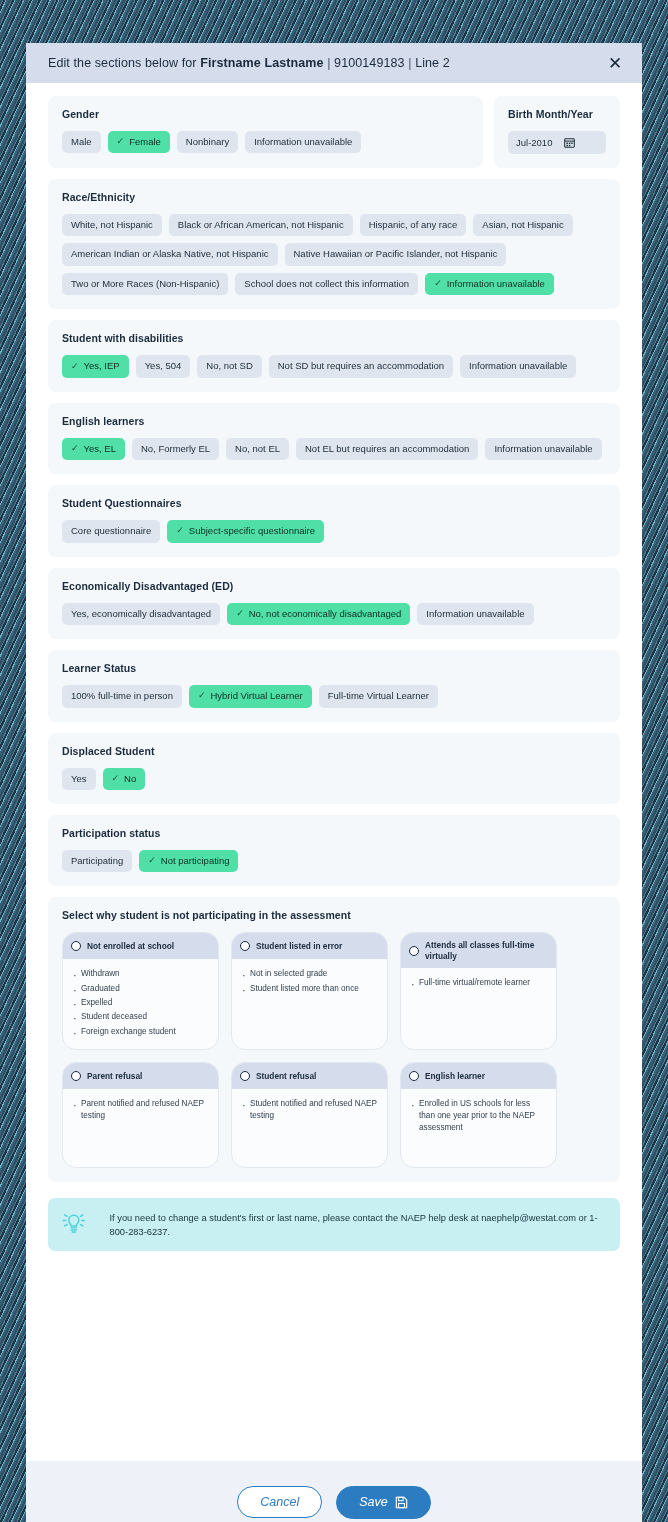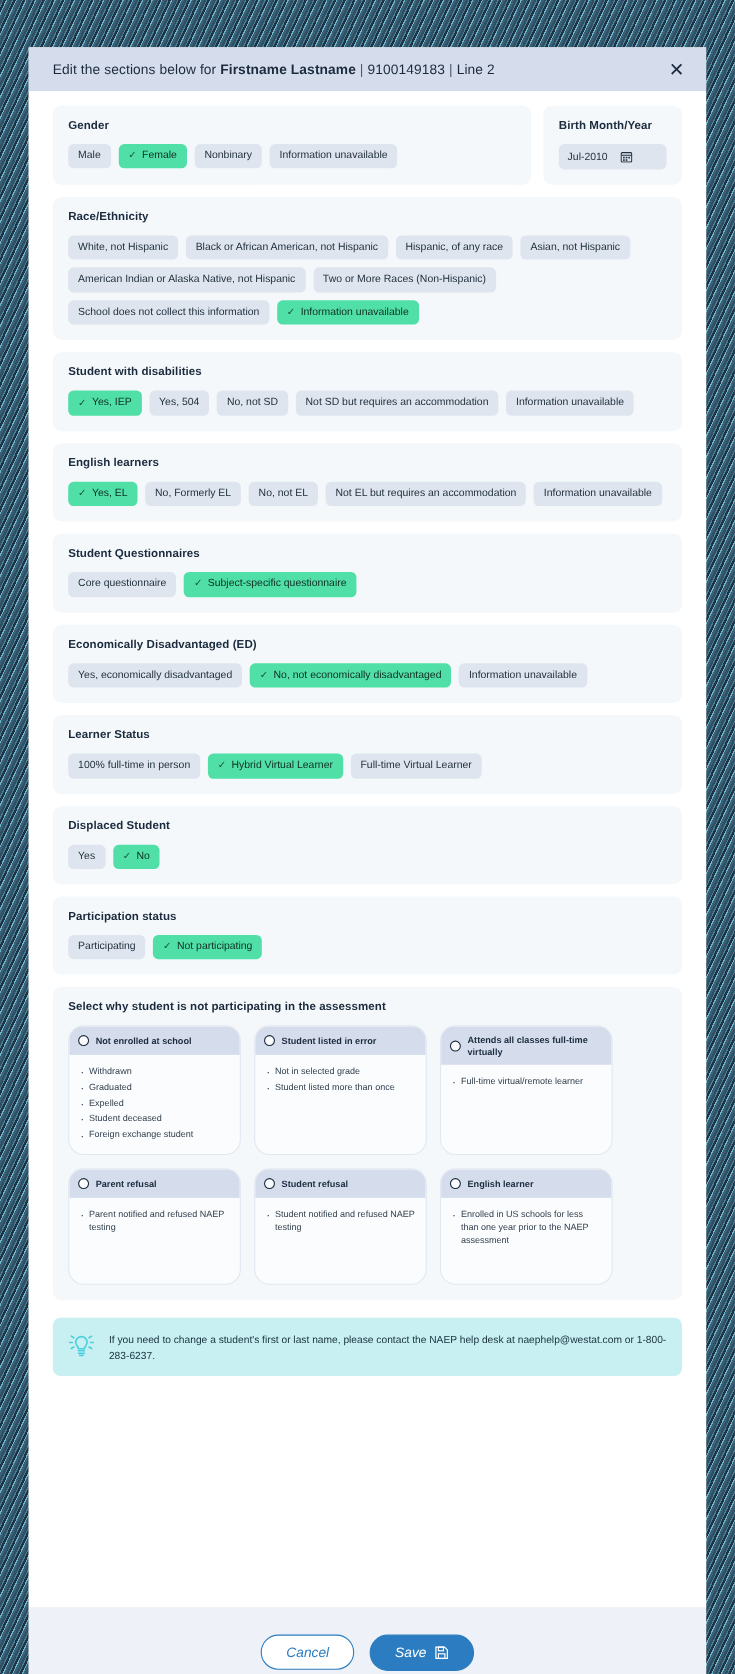--- a/index.html
+++ b/index.html
@@ -112,21 +112,21 @@
   .rcard-body li:before {
     content: "·"; position: absolute; left: 0; top: -1px;
     font-size: 11px; color: #33414f;
   }
   
   .banner {
     background: #c8f0f3;
     border-radius: 7px;
     margin: 5px 0 0 0;
     padding: 11px 14px;
-    display: flex; align-items: flex-start; gap: 13px;
+    display: flex; align-items: flex-start; gap: 24px;
   }
   .banner-text { font-size: 9.3px; color: #18323c; line-height: 1.55; padding-top: 2px; }
   .dlg-footer {
     flex: 0 0 82px;
     background: #eef2f8;
     display: flex; align-items: center; justify-content: center; gap: 14px;
   }
   .btn {
     border-radius: 18px; font-size: 12.5px;
     padding: 9px 22px; cursor: pointer;
@@ -203,20 +203,23 @@
               <span>Black or African American, not Hispanic</span>
             </div>
             <div class="chip">
               <span>Hispanic, of any race</span>
             </div>
             <div class="chip">
               <span>Asian, not Hispanic</span>
             </div>
             <div class="chip">
               <span>American Indian or Alaska Native, not Hispanic</span>
+            </div>
+            <div class="chip">
+              <span>Native Hawaiian or Pacific Islander, not Hispanic</span>
             </div>
             <div class="chip">
               <span>Two or More Races (Non-Hispanic)</span>
             </div>
             <div class="chip">
               <span>School does not collect this information</span>
             </div>
             <div class="chip sel">
               <span class="tick">✓</span>
               <span>Information unavailable</span>

